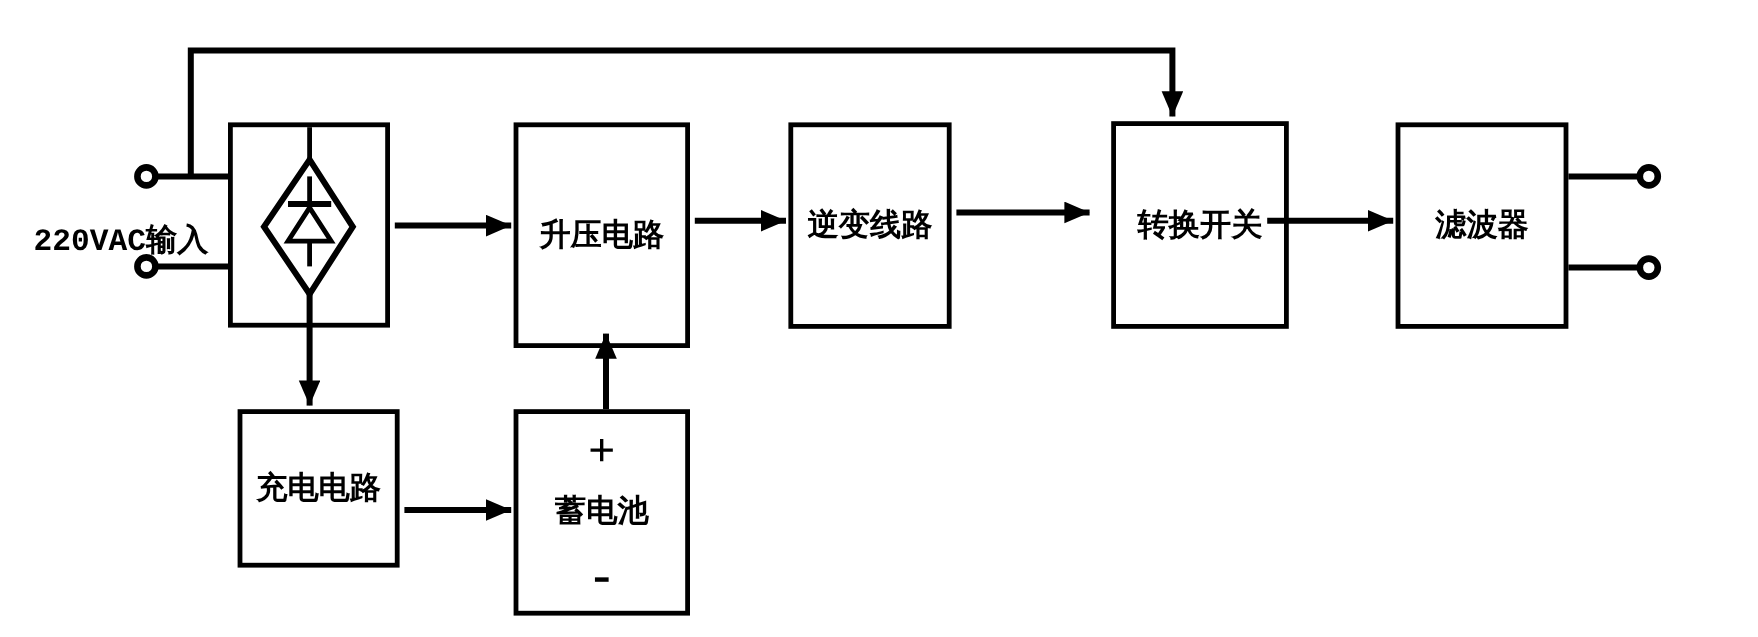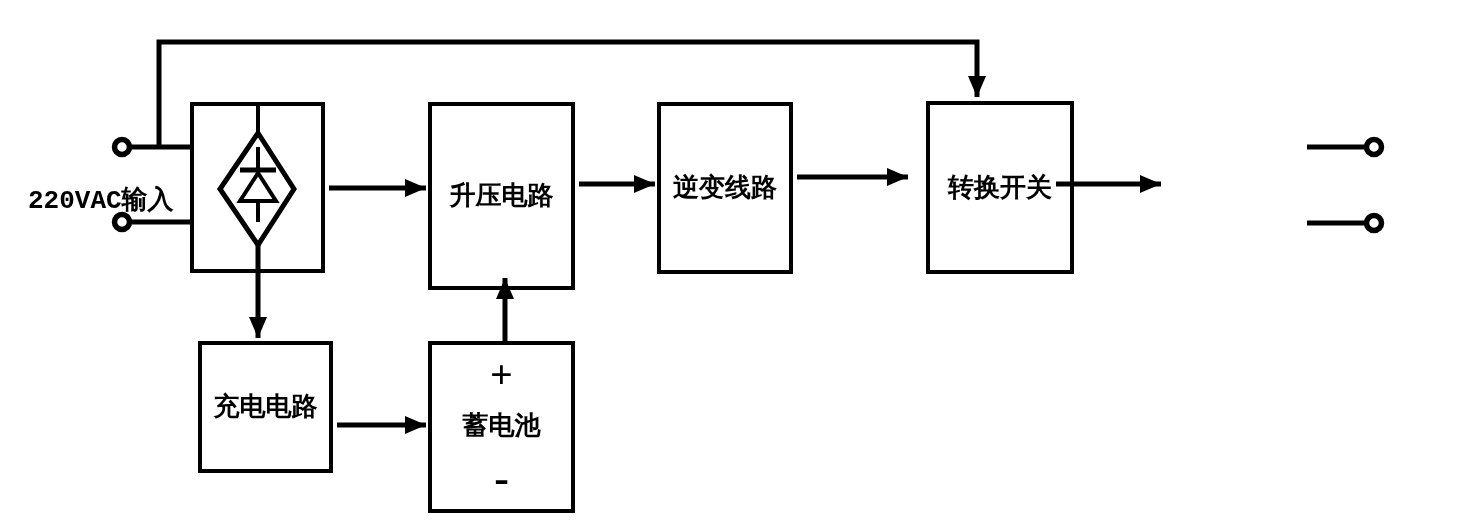--- a/index.html
+++ b/index.html
@@ -96,20 +96,23 @@
   </div>
 
   <div class="box" style="left:657px;top:102px;width:136px;height:172px;">
     <span class="box-label">逆变线路</span>
   </div>
 
   <div class="box" style="left:910px;top:101px;width:148px;height:173px;margin-left:16px;">
     <span class="box-label">转换开关</span>
   </div>
 
+  <div class="box" style="left:1163px;top:102px;width:144px;height:172px;">
+    <span class="box-label">滤波器</span>
+  </div>
 
   <div class="box" style="left:198px;top:341px;width:135px;height:132px;">
     <span class="box-label">充电电路</span>
   </div>
 
   <div class="box battery-box" style="left:428px;top:341px;width:147px;height:172px;">
     <span class="battery-sign plus-sign">+</span>
     <span class="box-label">蓄电池</span>
     <span class="battery-sign minus-sign">-</span>
   </div>

